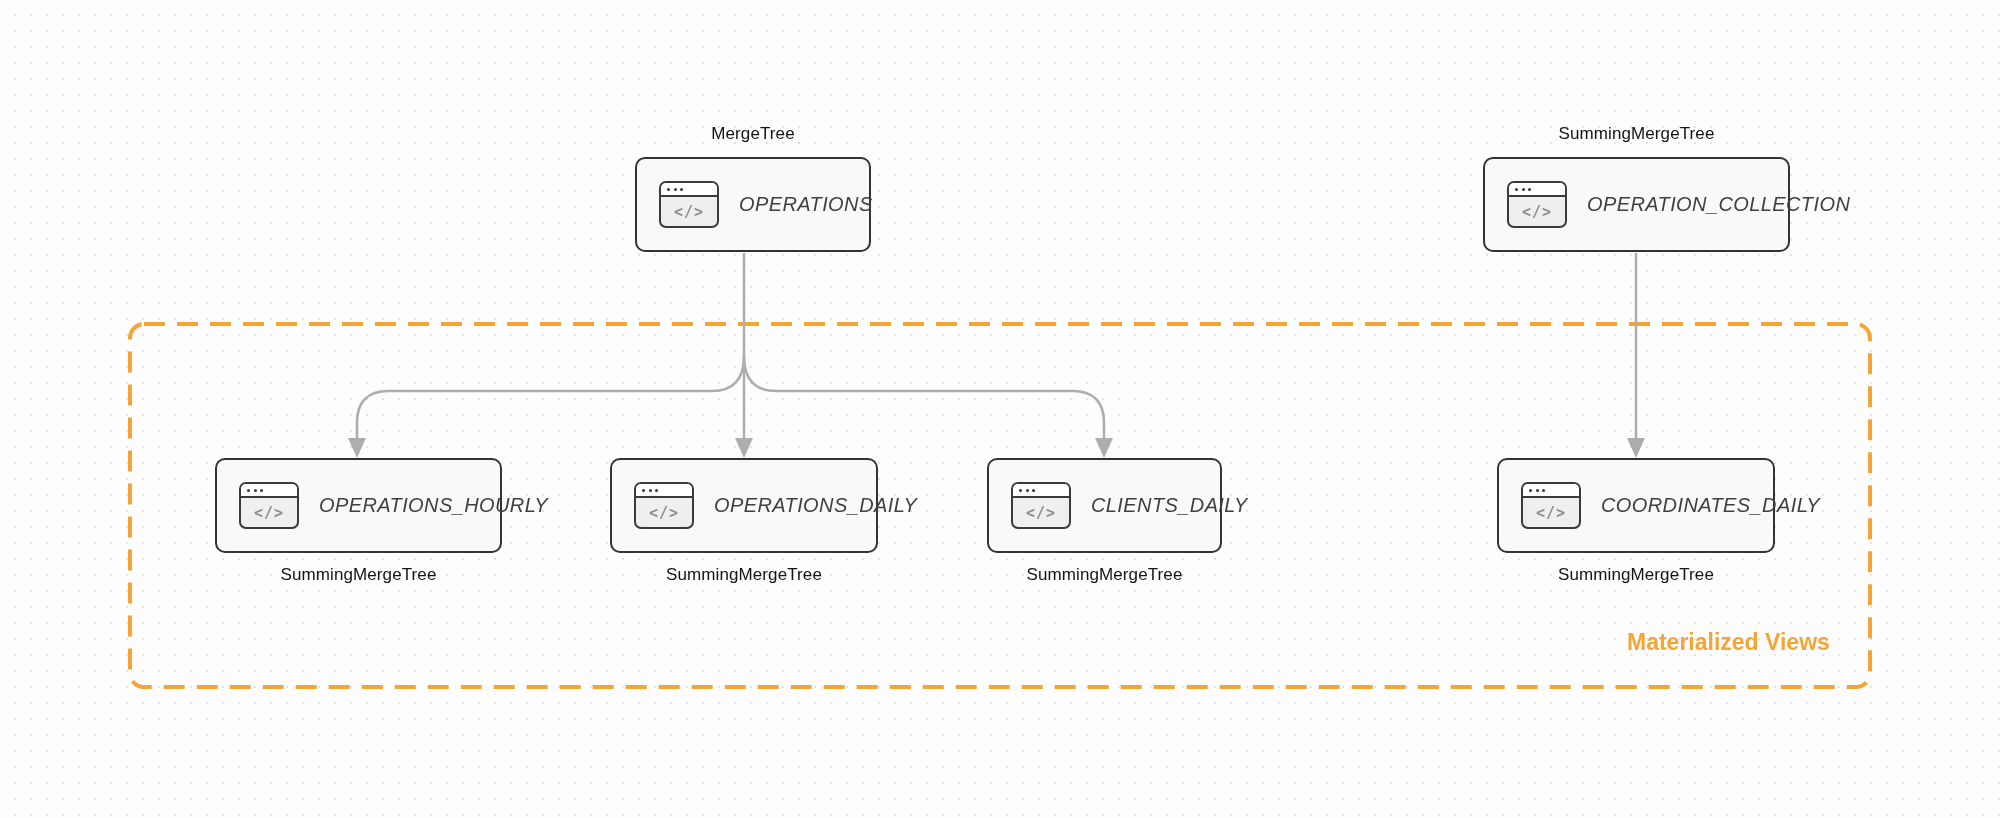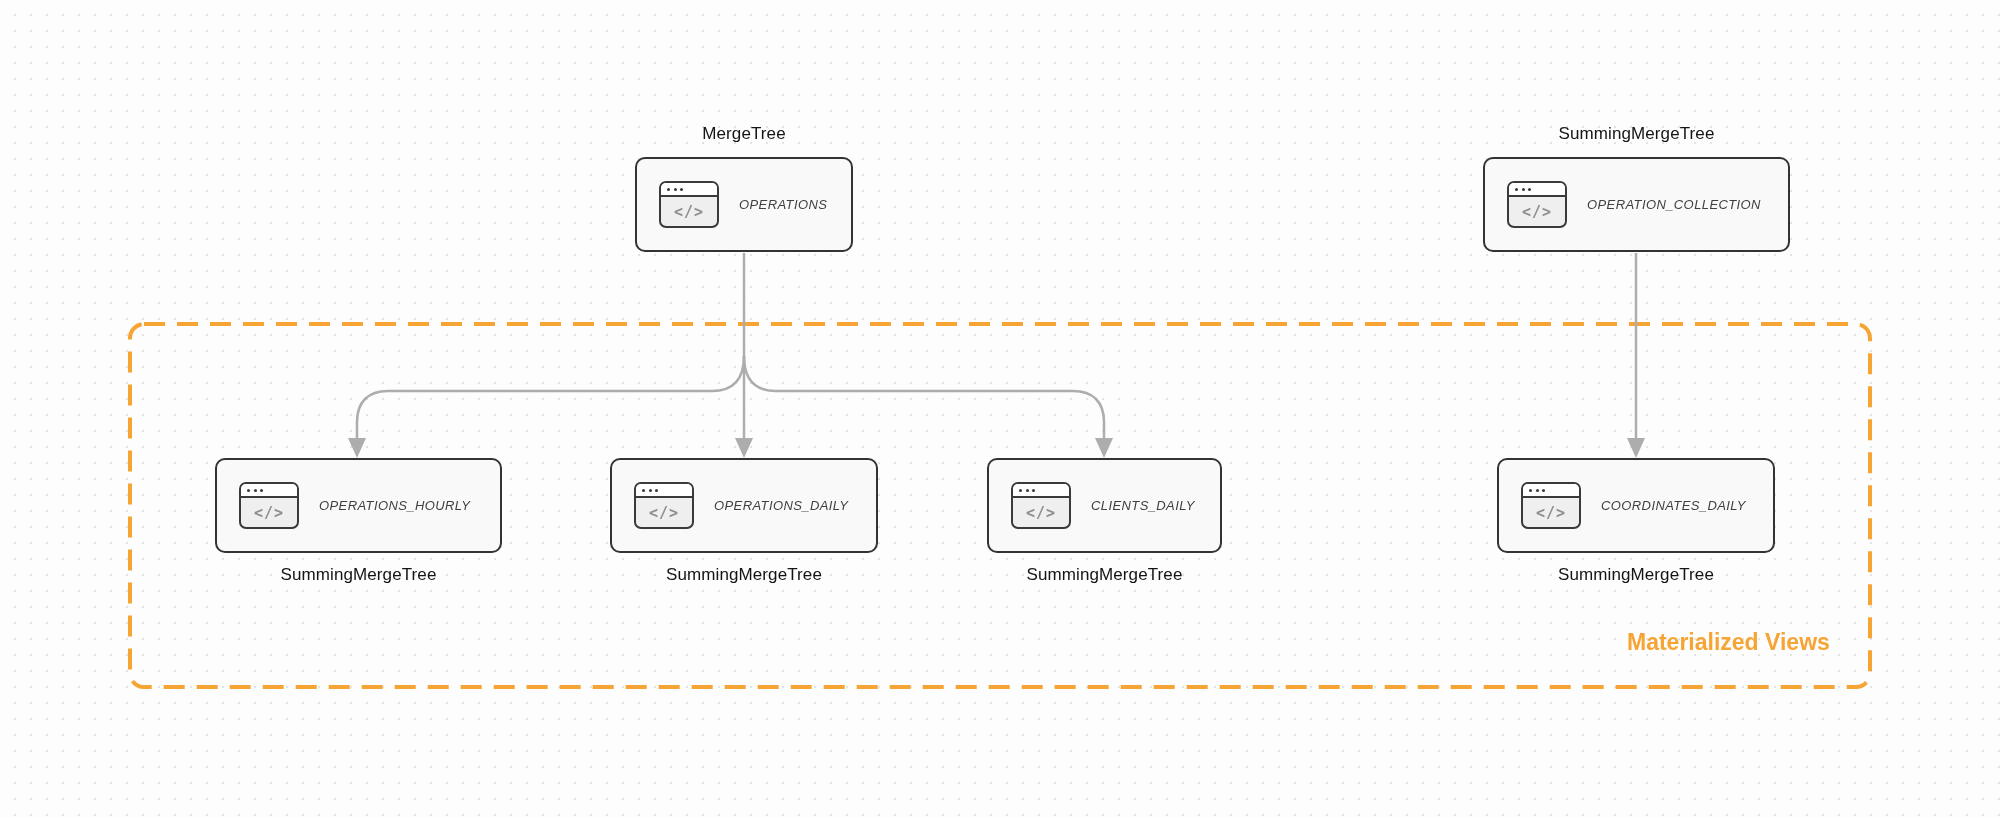--- a/index.html
+++ b/index.html
@@ -66,21 +66,21 @@
     transform: translateX(-50%);
     white-space: nowrap;
     font-size: 17px;
     color: #141414;
     letter-spacing: 0.1px;
   }
   .engine.above { bottom: calc(100% + 13px); }
   .engine.below { top: calc(100% + 12px); }
   .node-name {
     font-style: italic;
-    font-size: 13px;
+    font-size: 20px;
     color: #3f3f3f;
     letter-spacing: 0.4px;
     white-space: nowrap;
   }
   
   .win-icon {
     width: 60px; height: 47px;
     box-sizing: border-box;
     border: 2.5px solid #3a3a3a;
     border-radius: 7px;
@@ -127,21 +127,21 @@
     <path class="edge" d="M744 356 C744 378 734 391 712 391 H388 C368 391 357 402 357 422 V442"></path>
     <path class="edge" d="M744 356 C744 378 754 391 776 391 H1073 C1093 391 1104 402 1104 422 V442"></path>
     <path class="edge" d="M1636 253 V442"></path>
 
     <path class="arrowhead" d="M348 438 H366 L357 458 Z"></path>
     <path class="arrowhead" d="M735 438 H753 L744 458 Z"></path>
     <path class="arrowhead" d="M1095 438 H1113 L1104 458 Z"></path>
     <path class="arrowhead" d="M1627 438 H1645 L1636 458 Z"></path>
   </svg>
 
-  <div class="node" style="left:635px; top:157px; width:218px;">
+  <div class="node" style="left:635px; top:157px; width:236px;">
     <div class="engine above">MergeTree</div>
     <div class="node-box">
       <span class="win-icon">
         <span class="win-top">
           <i class="win-dot"></i>
             <i class="win-dot"></i>
             <i class="win-dot"></i>
         </span>
         <span class="win-body">&lt;/&gt;</span>
       </span>

